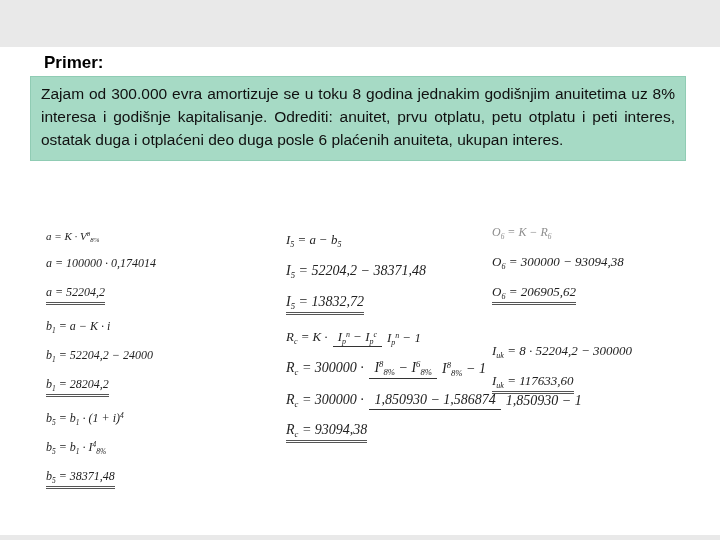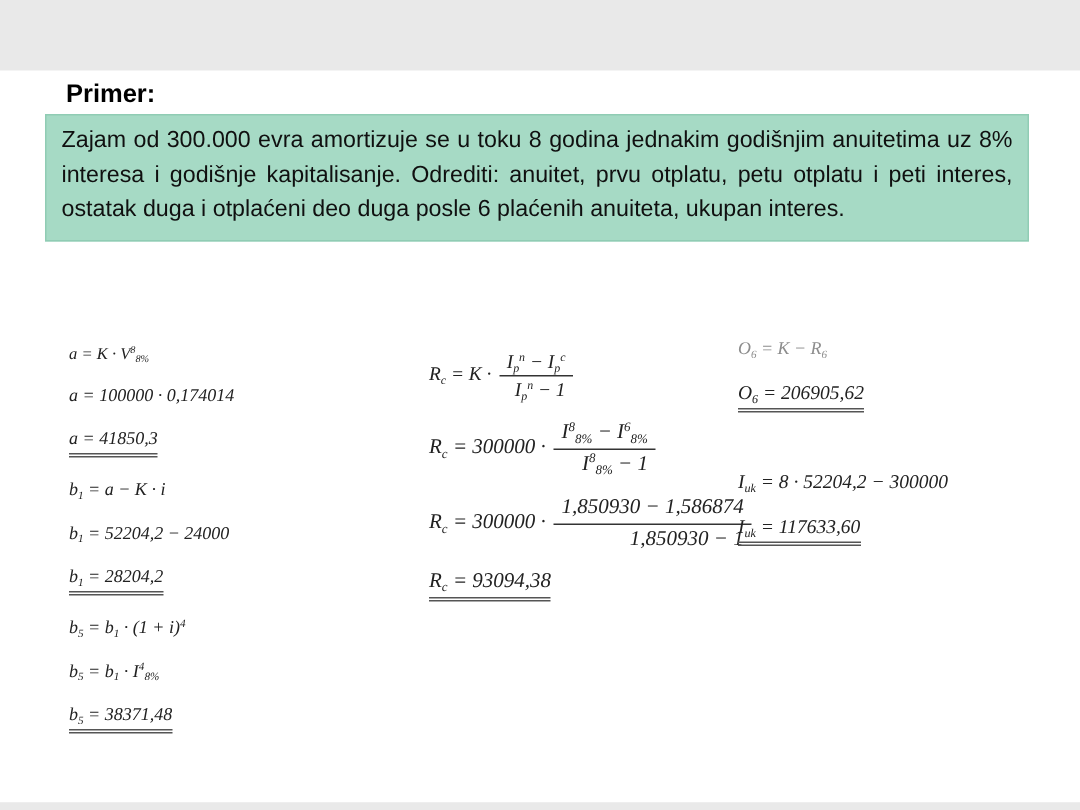--- a/index.html
+++ b/index.html
@@ -45,73 +45,79 @@
   .eq-text{display:inline-block;padding-bottom:2px;}
   .result .eq-text{border-bottom:3px double var(--underline);}
   .muted{color:var(--muted);}
   .smaller{font-size:0.92em;}
 
   sup,sub{font-size:0.62em;line-height:0;}
   sub{vertical-align:-0.35em;}
   sup{vertical-align:0.55em;}
 
   .frac{
-    display:inline-flex;flex-direction:column;vertical-align:middle;
+    display:inline-flex;flex-direction:row;vertical-align:middle;
     text-align:right;margin:0 2px;line-height:1.25;
   }
   .frac .nu{border-bottom:1.5px solid #333;padding:0 5px 1px 5px;}
   .frac .de{padding:1px 5px 0 5px;}
 </style>
 </head>
 <body>
 
 <div class="slide">
   <div class="title">Primer:</div>
 
   <div class="problem-box">
     <span>Zajam od 300.000 evra amortizuje se u toku 8 godina jednakim godišnjim anuitetima uz 8% interesa i godišnje kapitalisanje. Odrediti: anuitet, prvu otplatu, petu otplatu i peti interes, ostatak duga i otplaćeni deo duga posle 6 plaćenih anuiteta, ukupan interes.</span>
   </div>
 
   <div class="eq-col" id="col-left">
       <div class="eq-group">
         <div class="eq-line smaller"><span class="eq-text">a = K · V<sup>8</sup><sub>8%</sub></span></div>
         <div class="eq-line"><span class="eq-text">a = 100000 · 0,174014</span></div>
-        <div class="eq-line result"><span class="eq-text">a = 41850,3</span></div>
+        <div class="eq-line result"><span class="eq-text">a = 52204,2</span></div>
       </div>
       <div class="eq-group">
         <div class="eq-line"><span class="eq-text">b<sub>1</sub> = a − K · i</span></div>
         <div class="eq-line"><span class="eq-text">b<sub>1</sub> = 52204,2 − 24000</span></div>
         <div class="eq-line result"><span class="eq-text">b<sub>1</sub> = 28204,2</span></div>
       </div>
       <div class="eq-group">
         <div class="eq-line"><span class="eq-text">b<sub>5</sub> = b<sub>1</sub> · (1 + i)<sup>4</sup></span></div>
         <div class="eq-line"><span class="eq-text">b<sub>5</sub> = b<sub>1</sub> · I<sup>4</sup><sub>8%</sub></span></div>
         <div class="eq-line result"><span class="eq-text">b<sub>5</sub> = 38371,48</span></div>
       </div>
     </div>
   <div class="eq-col" id="col-mid">
+      <div class="eq-group">
+        <div class="eq-line smaller"><span class="eq-text">I<sub>5</sub> = a − b<sub>5</sub></span></div>
+        <div class="eq-line"><span class="eq-text">I<sub>5</sub> = 52204,2 − 38371,48</span></div>
+        <div class="eq-line result"><span class="eq-text">I<sub>5</sub> = 13832,72</span></div>
+      </div>
       <div class="eq-group">
         <div class="eq-line frac-line smaller"><span class="eq-text">R<sub>c</sub> = K · <span class="frac">
               <span class="nu">I<sub>p</sub><sup>n</sup> − I<sub>p</sub><sup>c</sup></span>
               <span class="de">I<sub>p</sub><sup>n</sup> − 1</span>
             </span></span></div>
         <div class="eq-line frac-line"><span class="eq-text">R<sub>c</sub> = 300000 · <span class="frac">
               <span class="nu">I<sup>8</sup><sub>8%</sub> − I<sup>6</sup><sub>8%</sub></span>
               <span class="de">I<sup>8</sup><sub>8%</sub> − 1</span>
             </span></span></div>
         <div class="eq-line frac-line"><span class="eq-text">R<sub>c</sub> = 300000 · <span class="frac">
               <span class="nu">1,850930 − 1,586874</span>
               <span class="de">1,850930 − 1</span>
             </span></span></div>
         <div class="eq-line result"><span class="eq-text">R<sub>c</sub> = 93094,38</span></div>
       </div>
     </div>
   <div class="eq-col" id="col-right">
       <div class="eq-group">
         <div class="eq-line muted smaller"><span class="eq-text">O<sub>6</sub> = K − R<sub>6</sub></span></div>
+        <div class="eq-line"><span class="eq-text">O<sub>6</sub> = 300000 − 93094,38</span></div>
         <div class="eq-line result"><span class="eq-text">O<sub>6</sub> = 206905,62</span></div>
       </div>
       <div class="eq-group">
         <div class="eq-line"><span class="eq-text">I<sub>uk</sub> = 8 · 52204,2 − 300000</span></div>
         <div class="eq-line result"><span class="eq-text">I<sub>uk</sub> = 117633,60</span></div>
       </div>
     </div>
 </div>
 
 </body></html>

